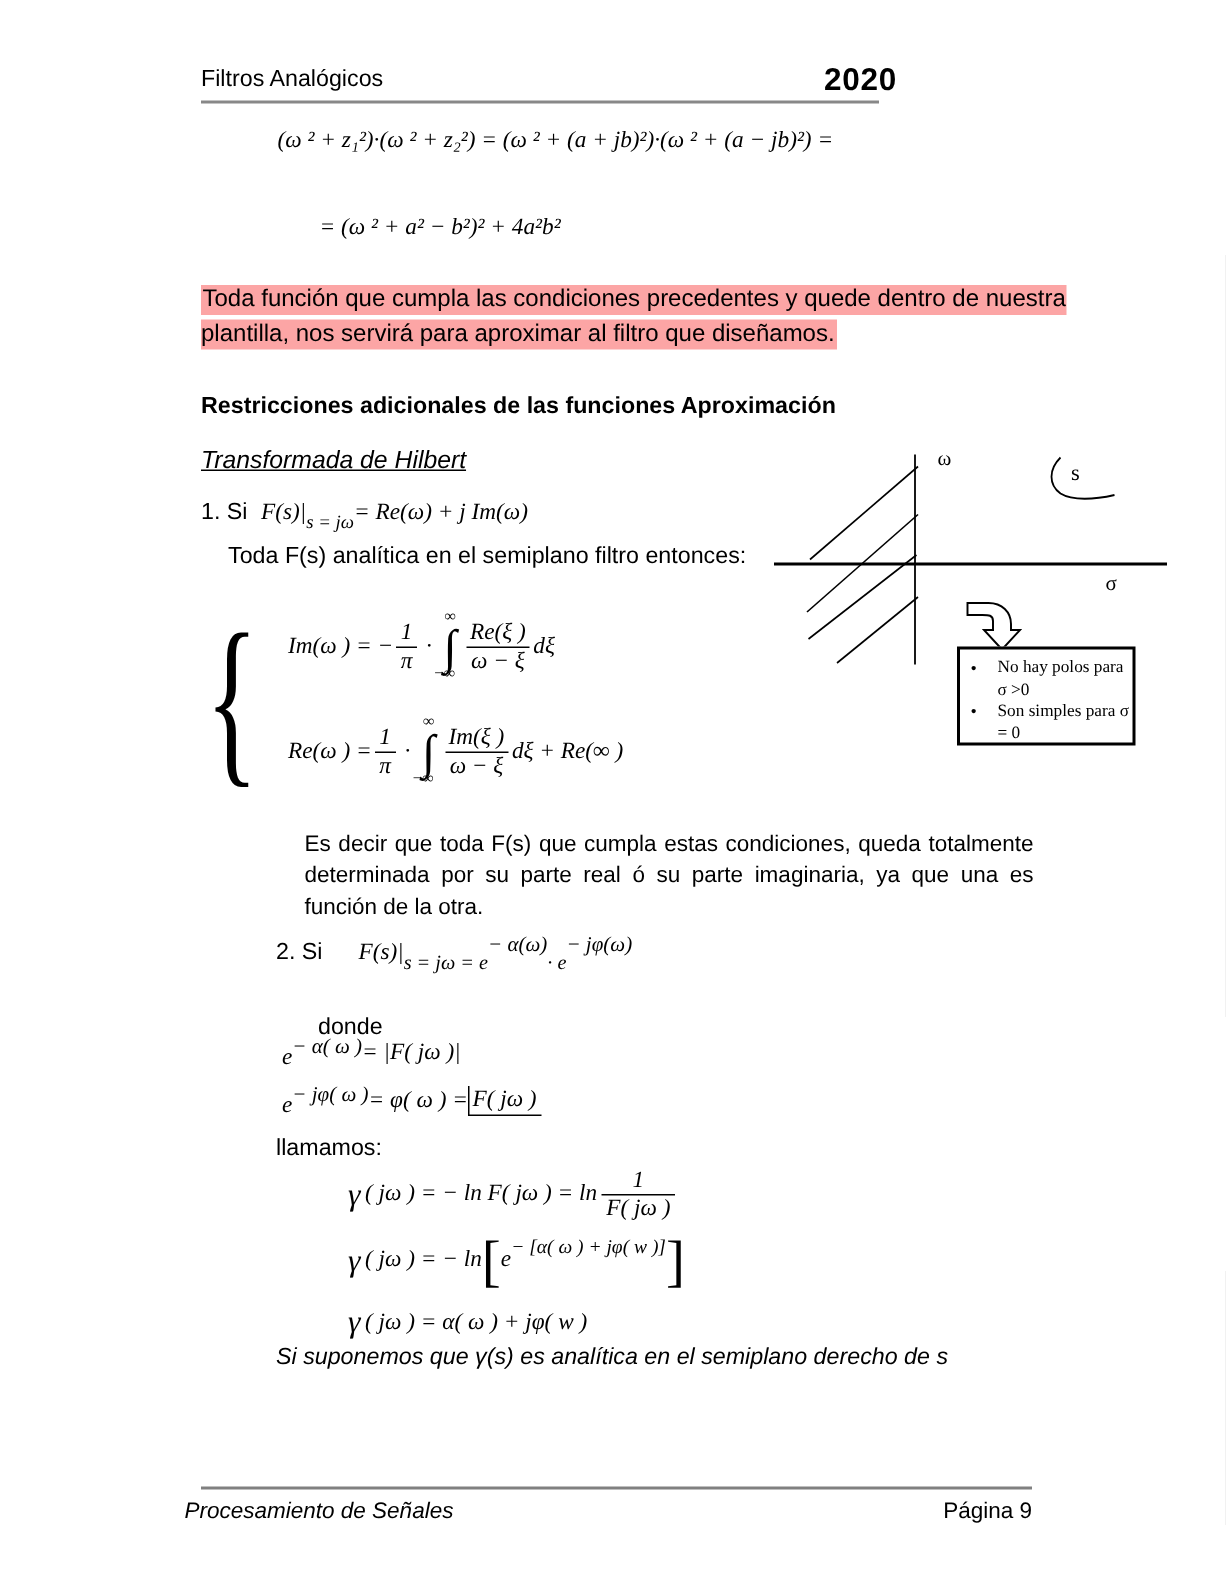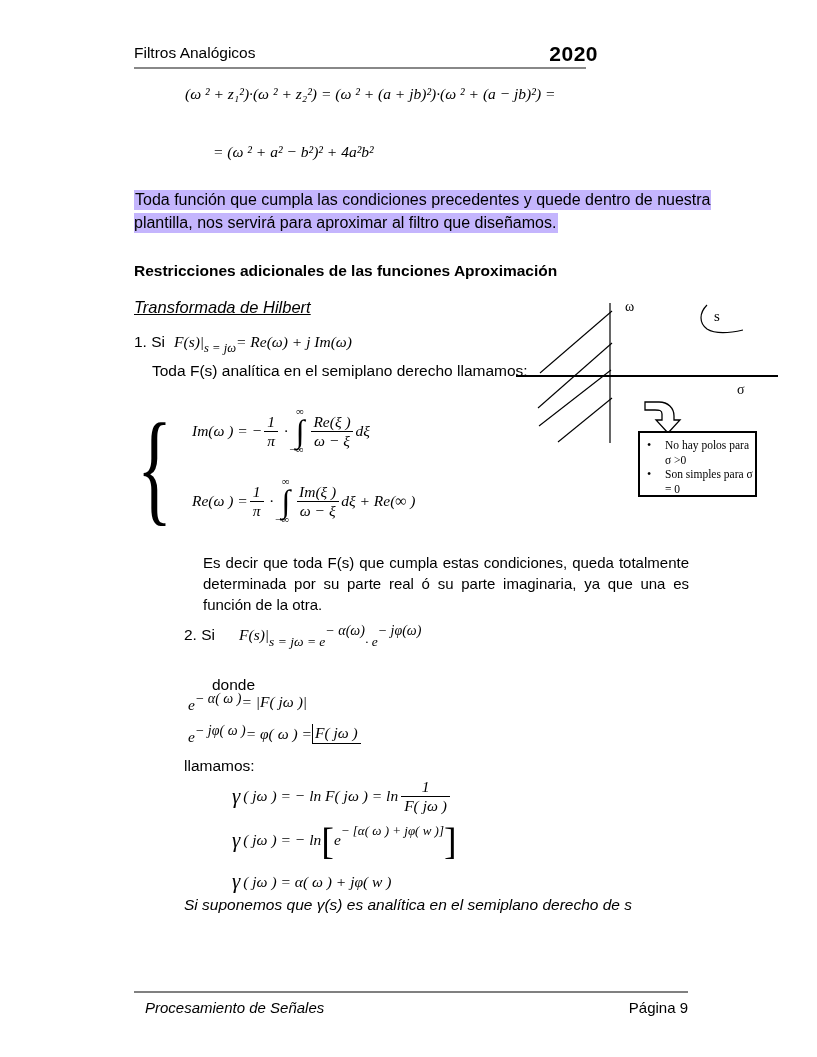--- a/index.html
+++ b/index.html
@@ -15,21 +15,21 @@
   .hdr-rule{left:134px;top:67px;width:452px;height:2px;background:#888;}
   .logo{left:592px;top:26px;width:124px;text-align:center;color:#4d4d4f;}
   .logo-top{font-size:8px;font-weight:bold;letter-spacing:4px;color:#58585a;display:block;}
   .logo-main{font-size:35px;font-weight:bold;letter-spacing:-1px;line-height:1;display:block;
              transform:scaleY(1.08);transform-origin:top center;}
 
   
   .mtop{left:185px;font-size:15.5px;}
   
   .hl-wrap{left:134px;top:189px;width:612px;font-size:16px;line-height:22.5px;}
-  .hl-wrap span{background:#c4b5fd;padding:1px 2px 2px 1px;}
+  .hl-wrap span{background:#fca5a5;padding:1px 2px 2px 1px;}
   
   .h-bold{left:134px;top:262px;font-size:15.5px;font-weight:bold;}
   .h-italic{left:134px;top:298px;font-size:16.5px;font-style:italic;text-decoration:underline;}
 
   
   .eq1{left:134px;top:333px;font-size:15.5px;}
   .eq1 .lbl{font-family:"Liberation Sans",sans-serif;font-style:normal;margin-right:9px;}
   .sub{font-size:12.5px;position:relative;top:6px;font-style:italic;}
   .note1{left:152px;top:362px;font-size:15.5px;}
 
@@ -78,21 +78,21 @@
   .gsym{font-size:21px;margin-right:3px;}
   .geq .frac{display:inline-flex;flex-direction:column;align-items:center;margin:0 3px;line-height:1.15;}
   .geq .den{border-top:1px solid #000;padding:0 3px;}
   .bigbr{font-size:38px;font-weight:300;font-style:normal;line-height:1;position:relative;top:1px;}
   .gsup{position:relative;top:-9px;font-size:13px;}
 
   .closing{left:184px;top:896px;font-size:15.5px;font-style:italic;}
 
   
   .ftr-rule{left:134px;top:991px;width:554px;height:2px;background:#808080;}
-  .ftr-left{left:145px;top:999px;font-size:15px;font-style:italic;}
+  .ftr-left{left:123px;top:999px;font-size:15px;font-style:italic;}
   .ftr-right{left:560px;top:999px;width:128px;text-align:right;font-size:15px;}
 </style>
 </head>
 <body>
 
 <div class="page">
 
   <div class="abs hdr-title">Filtros Analógicos</div>
   <div class="abs hdr-year">2020</div>
   <div class="abs hdr-rule"></div>
@@ -106,21 +106,21 @@
 
   <div class="abs h-bold">Restricciones adicionales de las funciones Aproximación</div>
   <div class="abs h-italic">Transformada de Hilbert</div>
 
   <div class="abs mathrow eq1">
     <span class="lbl">1. Si</span>
     <span>F(s)|</span>
     <span class="sub">s = jω</span>
     <span> = Re(ω) + j Im(ω)</span>
   </div>
-  <div class="abs note1">Toda F(s) analítica en el semiplano derecho llamamos:</div>
+  <div class="abs note1">Toda F(s) analítica en el semiplano filtro entonces:</div>
 
   <div class="abs brace">{</div>
 
   <div class="abs mathrow inteq" style="left:192px;top:407px;">
     <span>Im(ω ) = −</span>
     <span class="frac">
       <span class="num">1</span>
       <span class="den">π</span>
     </span>
     <span class="dot">·</span>

